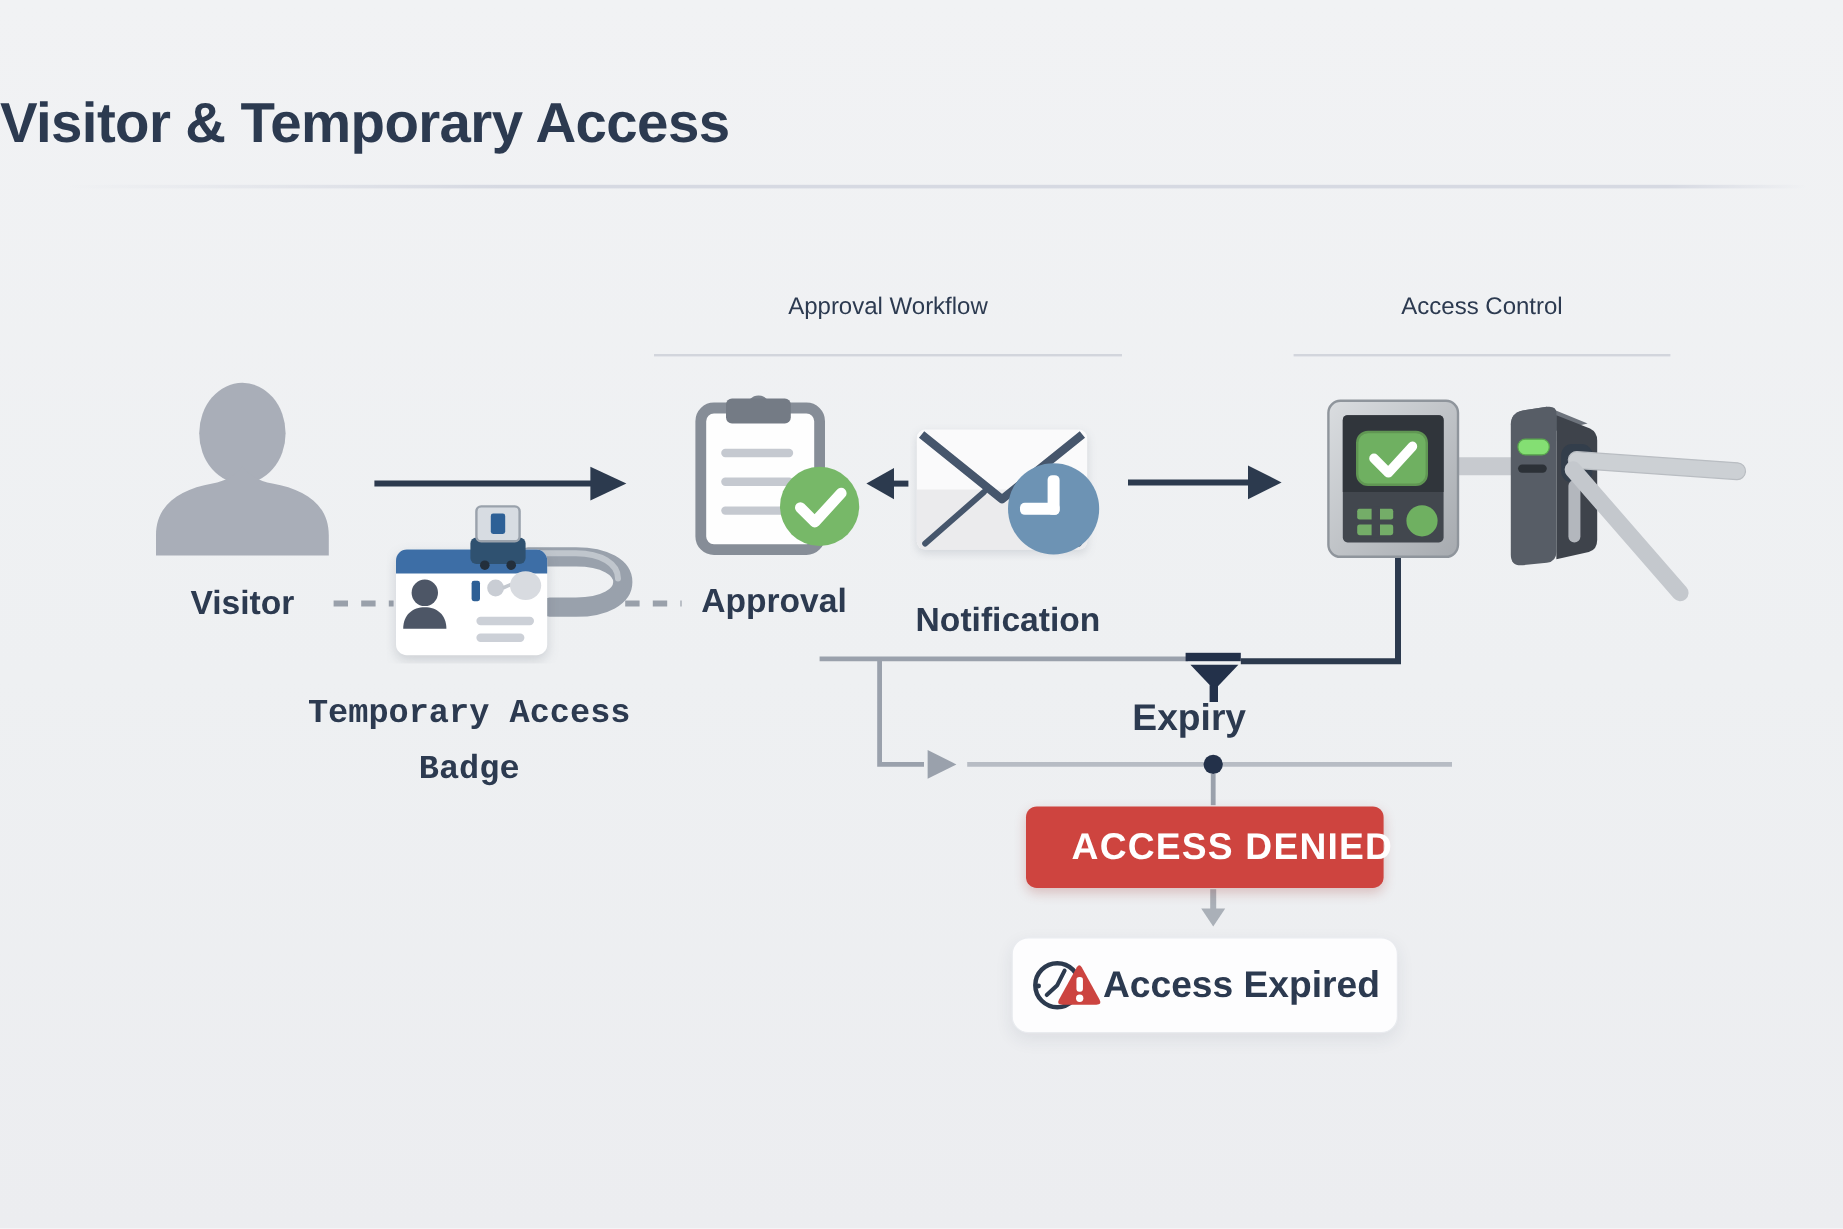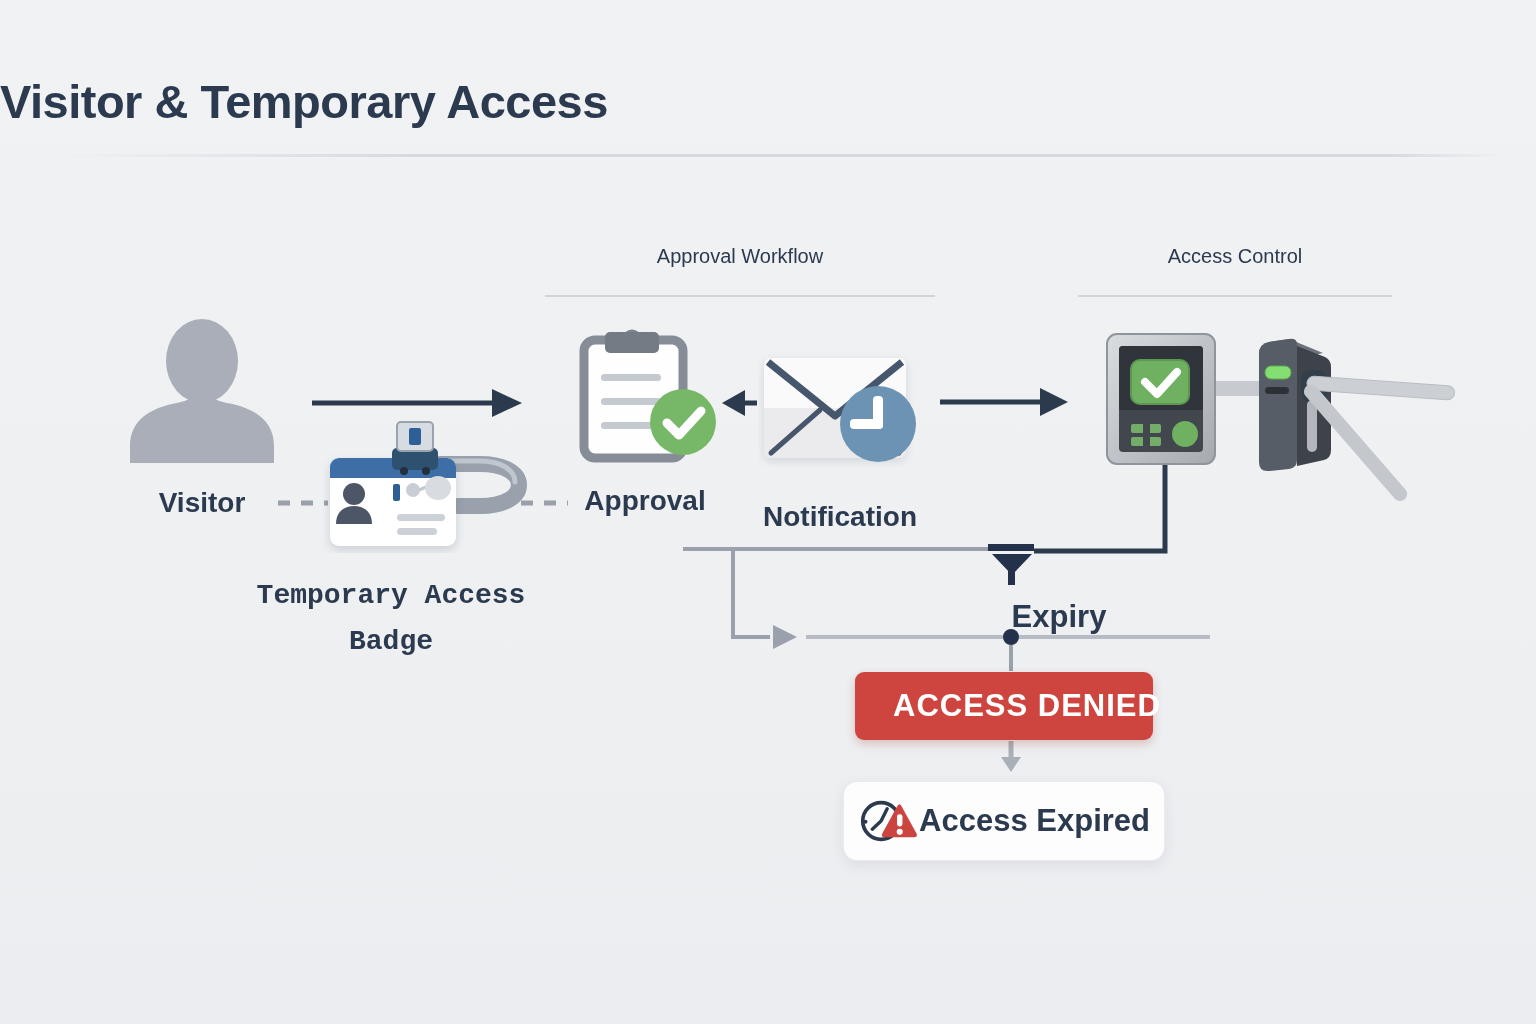--- a/index.html
+++ b/index.html
@@ -177,21 +177,21 @@
     <rect x="20" y="34" width="26" height="13" rx="6" fill="#84df73" stroke="#5aa84e" stroke-width="1"></rect>
     <rect x="20" y="55" width="24" height="7" rx="3.5" fill="#2c3137"></rect>
     <rect x="56" y="38" width="26" height="32" rx="9" fill="#333e4b"></rect>
     <rect x="62" y="68" width="10" height="52" rx="5" fill="#b3b7bd"></rect>
     <g>
       <rect x="62" y="44" width="148" height="14" rx="7" fill="#ccd0d4" stroke="#b9bdc2" stroke-width="1" transform="rotate(4 64 50)"></rect>
       <rect x="60" y="52" width="150" height="14" rx="7" fill="#c4c8cd" transform="rotate(49 66 58)"></rect>
     </g>
   </svg>
 
-  <div class="abs node-label" style="top:580px;left:984px;width:150px;font-size:31px;margin-top:19px;">Expiry</div>
+  <div class="abs node-label" style="top:580px;left:916px;width:150px;font-size:31px;">Expiry</div>
 
   <div class="abs denied-banner" style="top:672px;left:855px;width:258px;height:68px;">
     <svg width="54" height="54" viewBox="0 0 54 54">
       <circle cx="27" cy="27" r="26" fill="#ffffff"></circle>
       <path d="M17,17 L37,37 M37,17 L17,37" stroke="#ce443f" stroke-width="9" stroke-linecap="round"></path>
     </svg>
     <div class="denied-text">ACCESS DENIED</div>
   </div>
 
   <div class="abs expired-card" style="top:781px;left:843px;width:292px;height:78px;">

